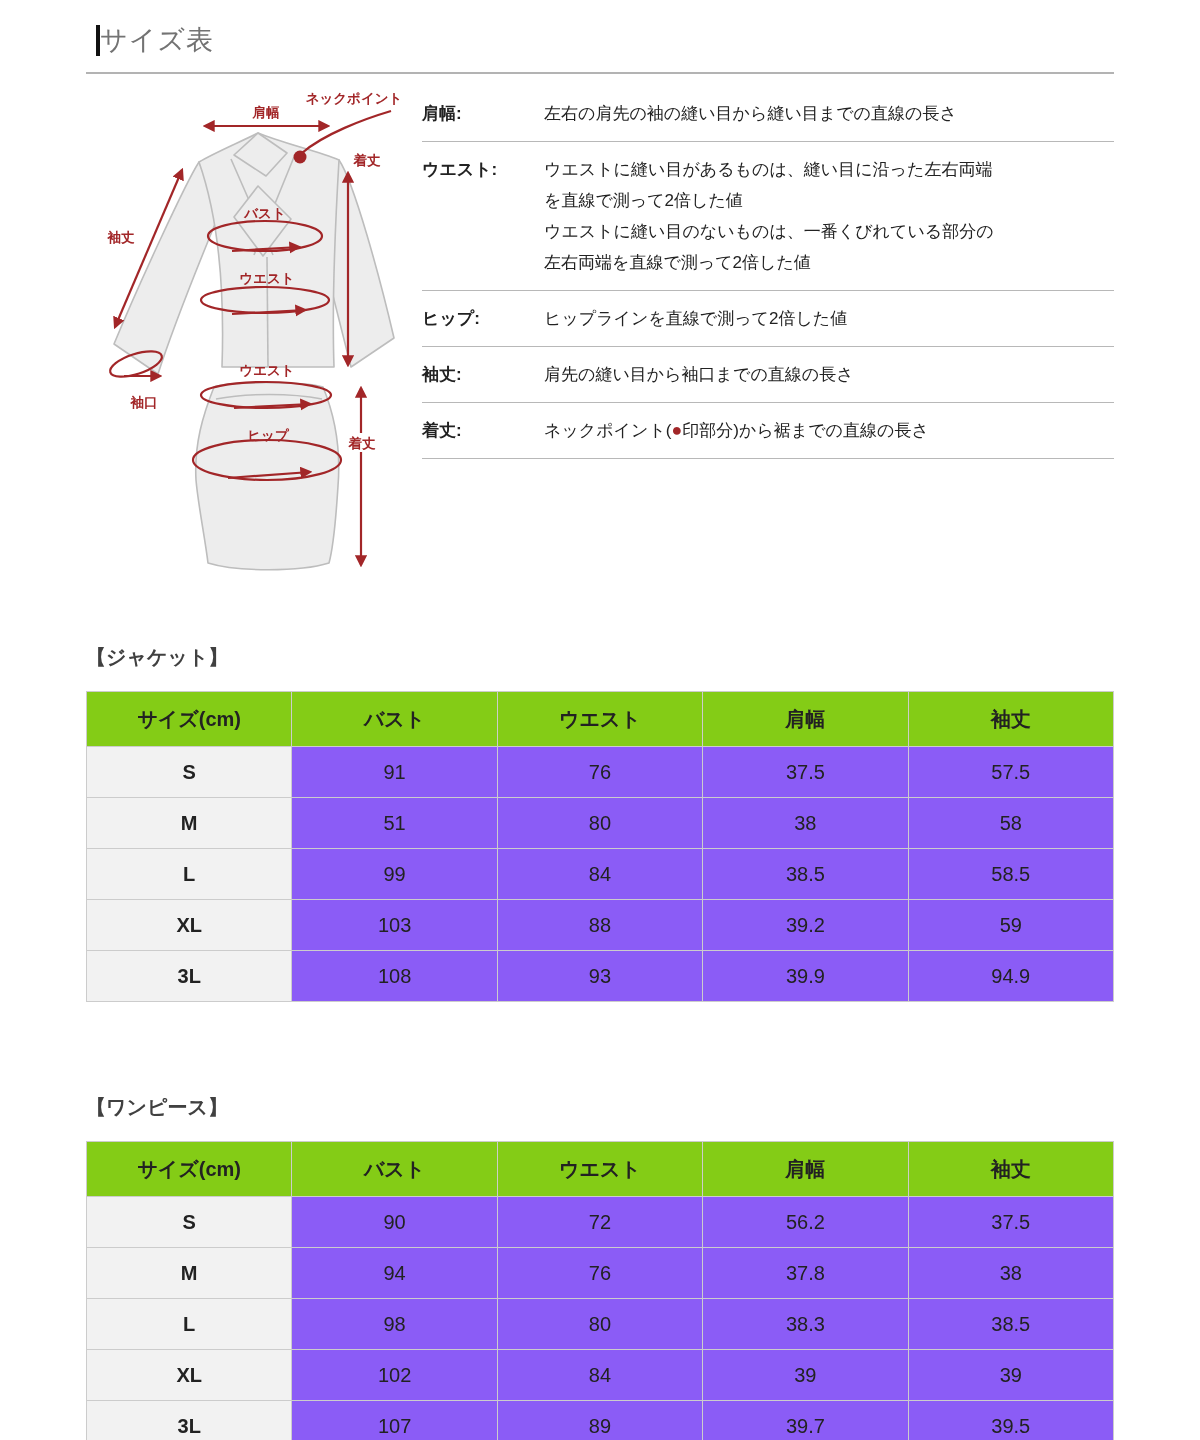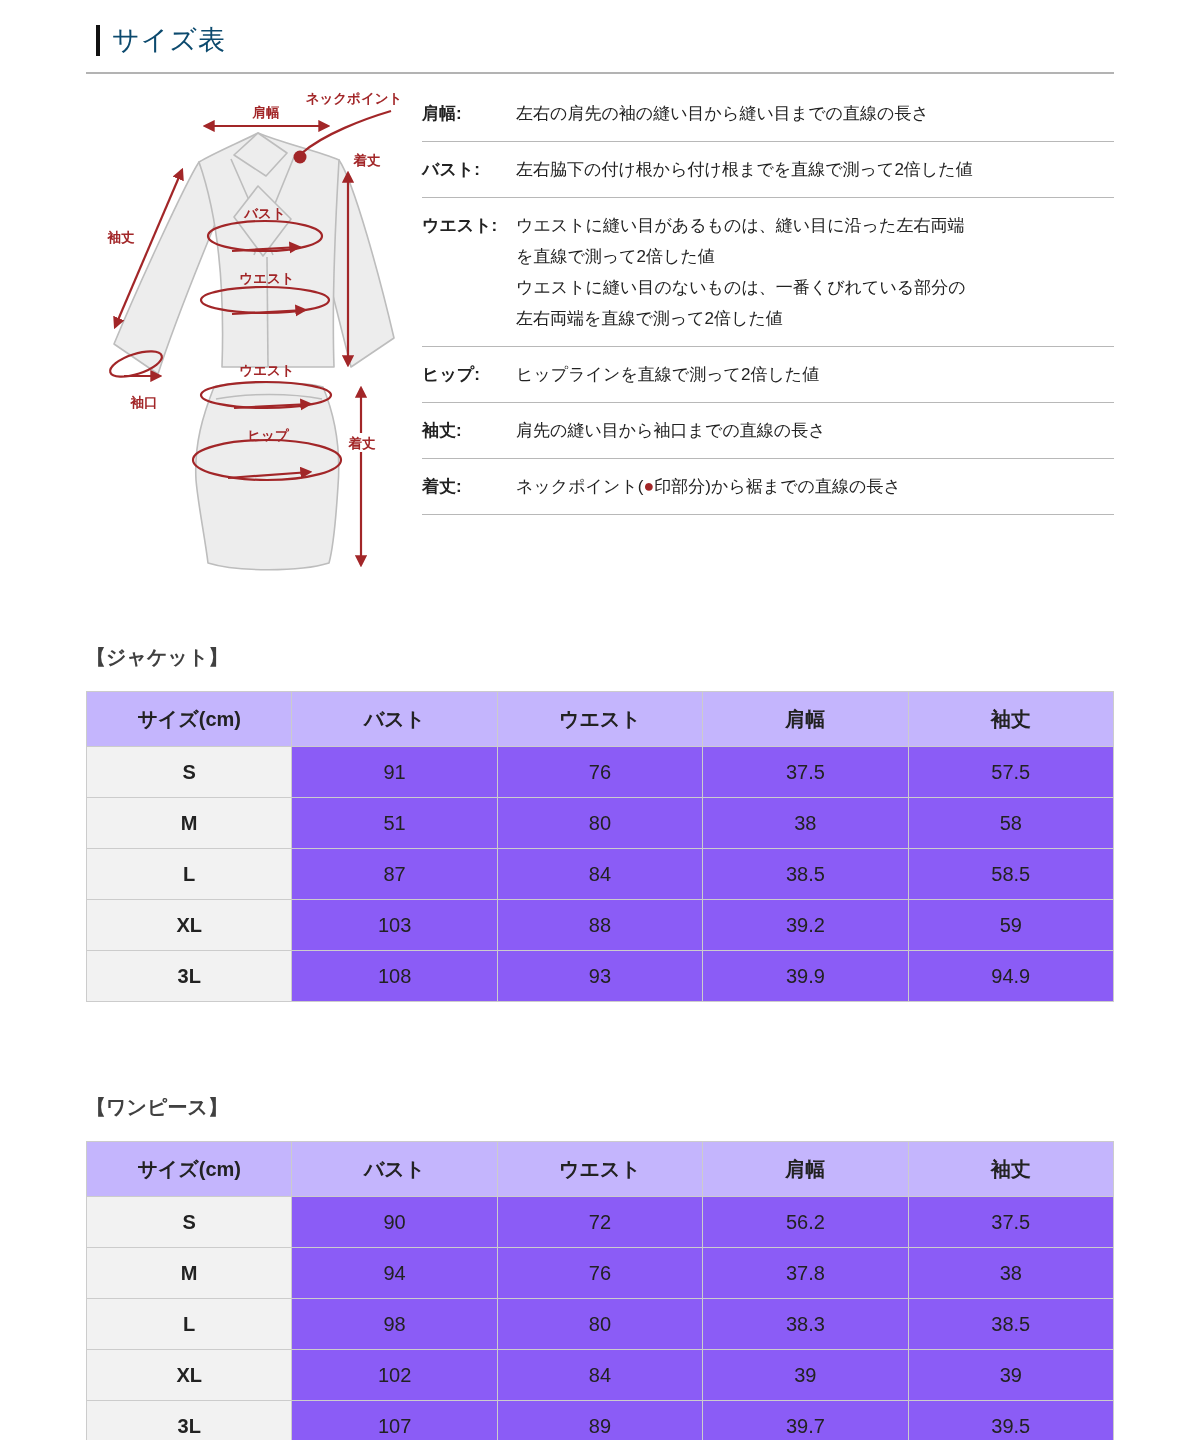--- a/index.html
+++ b/index.html
@@ -6,40 +6,40 @@
   body{
     width:1200px;
     font-family:"Liberation Sans","DejaVu Sans",sans-serif;
     color:#222;
     -webkit-font-smoothing:antialiased;
   }
   .page{margin:0 86px;padding-top:22px;}
 
   
   .hdr{border-bottom:2px solid #b3b3b3;padding-bottom:14px;}
-  .title{display:flex;align-items:center;gap:12px;font-size:27px;font-weight:400;color:#0c4a6e;margin:0;letter-spacing:1px;padding-left:10px;}
+  .title{display:flex;align-items:center;gap:0;font-size:27px;font-weight:400;color:#737373;margin:0;letter-spacing:1px;padding-left:10px;}
   .title .bar{width:4px;height:31px;background:#111;display:inline-block;}
 
   
   .measure{display:flex;margin-top:12px;}
   .diagram{width:336px;flex:none;}
   .defs{flex:1;margin-top:8px;}
-  .def-row{display:flex;border-bottom:1px solid #b8b8b8;padding:12px 0;font-size:17px;line-height:31px;}
+  .def-row{display:flex;border-bottom:1px solid #b8b8b8;padding:12px 0;font-size:17px;line-height:31px;gap:28px;}
   .def-row:first-child{padding-top:4px;}
   .def-term{width:94px;flex:none;font-weight:bold;}
   .def-body{flex:1;}
   .dot{color:#a22628;font-size:18px;}
 
   
   .tbl-section{margin-top:34px;}
   .tbl-section.second{margin-top:92px;}
   .tbl-heading{font-size:20px;font-weight:bold;margin:0 0 20px 0;color:#404040;}
   table.size{width:100%;border-collapse:collapse;font-size:20px;text-align:center;table-layout:fixed;}
   table.size th,table.size td{border:1px solid #cccccc;height:50px;padding:0;}
-  table.size thead th{background:#c4b5fd;font-weight:bold;height:54px;}
+  table.size thead th{background:#84cc16;font-weight:bold;height:54px;}
   table.size td{background:#8b5cf6;font-weight:400;}
   table.size td.rowhead{background:#f2f2f2;font-weight:bold;}
 
   
   .dg-label{font-size:13.5px;font-weight:bold;fill:#a22628;}
 </style>
 </head>
 <body>
 
 <div class="page">
@@ -108,24 +108,20 @@
         <text class="dg-label" x="276" y="362" text-anchor="middle">着丈</text>
       </svg>
     </div>
 
     <div class="defs">
       <div class="def-row">
         <div class="def-term">肩幅:</div>
         <div class="def-body">左右の肩先の袖の縫い目から縫い目までの直線の長さ</div>
       </div>
       <div class="def-row">
-        <div class="def-term">バスト:</div>
-        <div class="def-body">左右脇下の付け根から付け根までを直線で測って2倍した値</div>
-      </div>
-      <div class="def-row">
         <div class="def-term">ウエスト:</div>
         <div class="def-body">
           <div>ウエストに縫い目があるものは、縫い目に沿った左右両端</div>
           <div>を直線で測って2倍した値</div>
           <div>ウエストに縫い目のないものは、一番くびれている部分の</div>
           <div>左右両端を直線で測って2倍した値</div>
         </div>
       </div>
       <div class="def-row">
         <div class="def-term">ヒップ:</div>
@@ -166,21 +162,21 @@
           </tr>
           <tr>
             <td class="rowhead">M</td>
             <td>51</td>
             <td>80</td>
             <td>38</td>
             <td>58</td>
           </tr>
           <tr>
             <td class="rowhead">L</td>
-            <td>87</td>
+            <td>99</td>
             <td>84</td>
             <td>38.5</td>
             <td>58.5</td>
           </tr>
           <tr>
             <td class="rowhead">XL</td>
             <td>103</td>
             <td>88</td>
             <td>39.2</td>
             <td>59</td>

